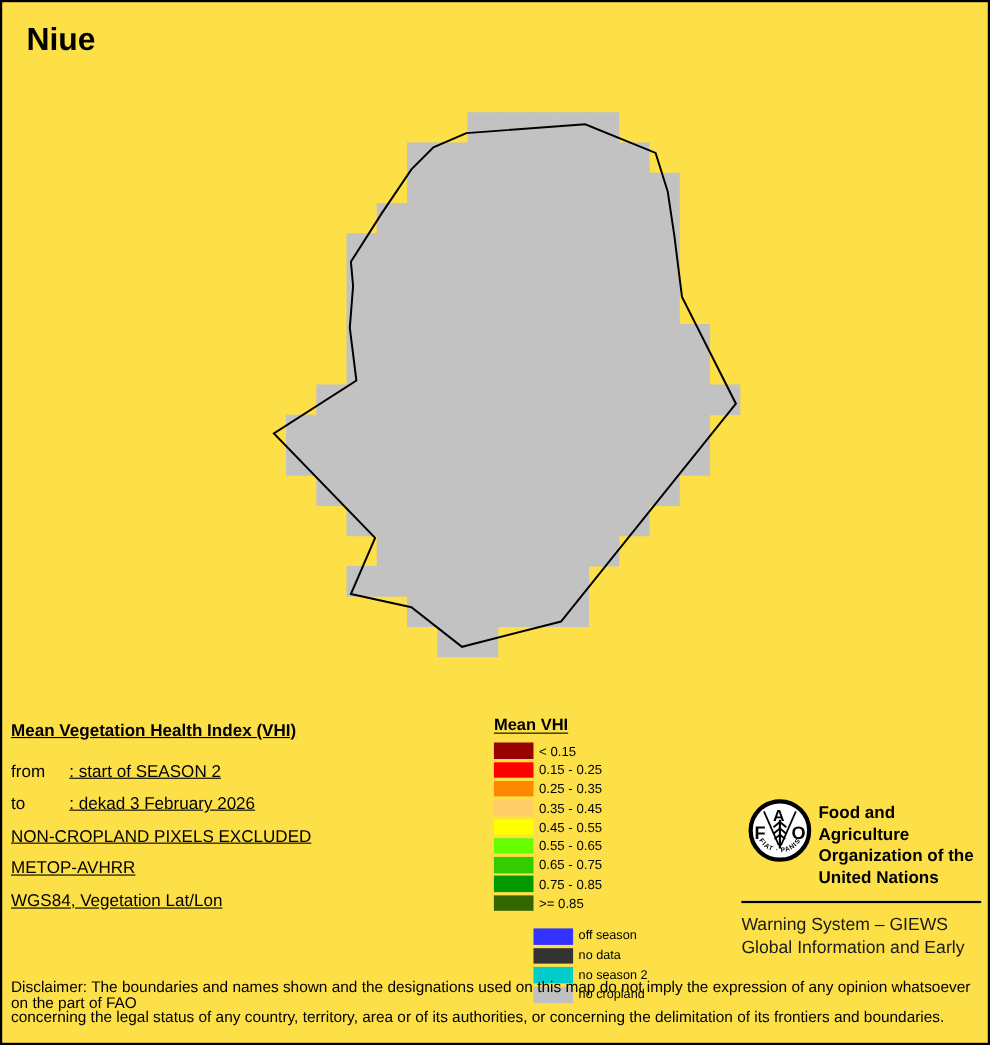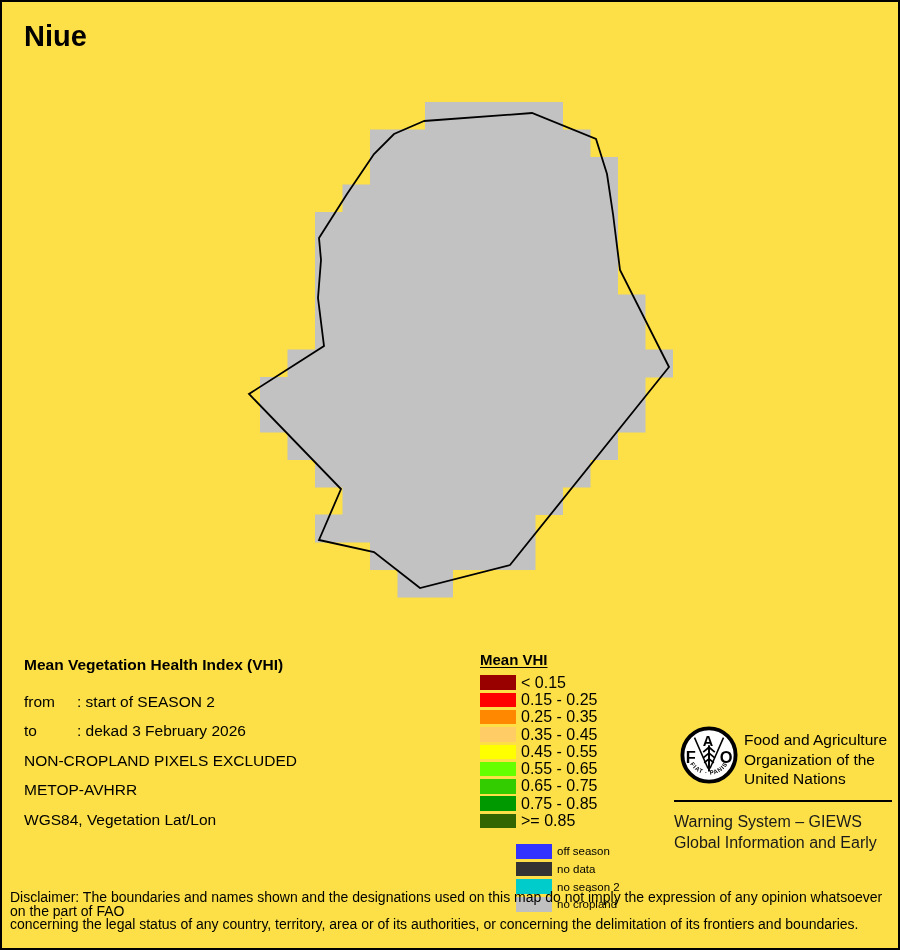--- a/index.html
+++ b/index.html
@@ -5,38 +5,38 @@
   html,body{margin:0;padding:0;background:#888;}
   *{box-sizing:border-box;}
   #frame{
     position:relative;width:900px;height:950px;background:#fde047;
     border:2px solid #000;overflow:hidden;
     font-family:"Liberation Sans", sans-serif;color:#000;
   }
   #page-title{position:absolute;left:22px;top:18px;font-size:29px;font-weight:bold;}
   #map-svg{position:absolute;left:0;top:0;}
   
-  #info-block{position:absolute;left:22px;top:654px;width:430px;}
+  #info-block{position:absolute;left:8px;top:654px;width:430px;text-decoration:underline;}
   #info-heading{font-size:15.5px;font-weight:bold;}
   #info-lines{margin-top:13px;font-size:15.5px;line-height:29.4px;white-space:pre;}
   #info-lines .lbl{display:inline-block;width:53px;}
   
-  #legend{position:absolute;left:478px;top:649px;}
+  #legend{position:absolute;left:447px;top:649px;}
   #legend-title{font-size:15px;font-weight:bold;text-decoration:underline;text-underline-offset:2px;margin-bottom:6px;}
   .legend-row{display:flex;align-items:center;height:17.3px;}
   .legend-row .swatch{width:36px;height:14.5px;flex:0 0 36px;}
-  .legend-row .lab{margin-left:5px;font-size:16px;white-space:nowrap;}
+  .legend-row .lab{margin-left:5px;font-size:12px;white-space:nowrap;}
   #legend-extra{margin-top:13px;}
   #legend-extra .legend-row{height:17.6px;padding-left:36px;}
   #legend-extra .lab{font-size:11.5px;}
   
   #org-block{position:absolute;left:672px;top:724px;width:218px;}
   #org-top{display:flex;align-items:flex-start;}
   #fao-logo{flex:0 0 58px;margin-left:6px;}
-  #org-name{margin-left:6px;font-size:15.5px;font-weight:normal;line-height:19.5px;margin-top:4px;}
+  #org-name{margin-left:6px;font-size:15.5px;font-weight:bold;line-height:19.5px;margin-top:4px;}
   #org-sep{height:2px;background:#000;margin-top:11px;}
   #org-system{margin-top:9px;font-size:16px;line-height:21px;color:#1a1a1a;}
   
   #disclaimer{position:absolute;left:8px;top:889px;width:878px;font-size:14px;line-height:13.5px;}
 </style>
 </head>
 <body>
 
 <div id="frame">
 

